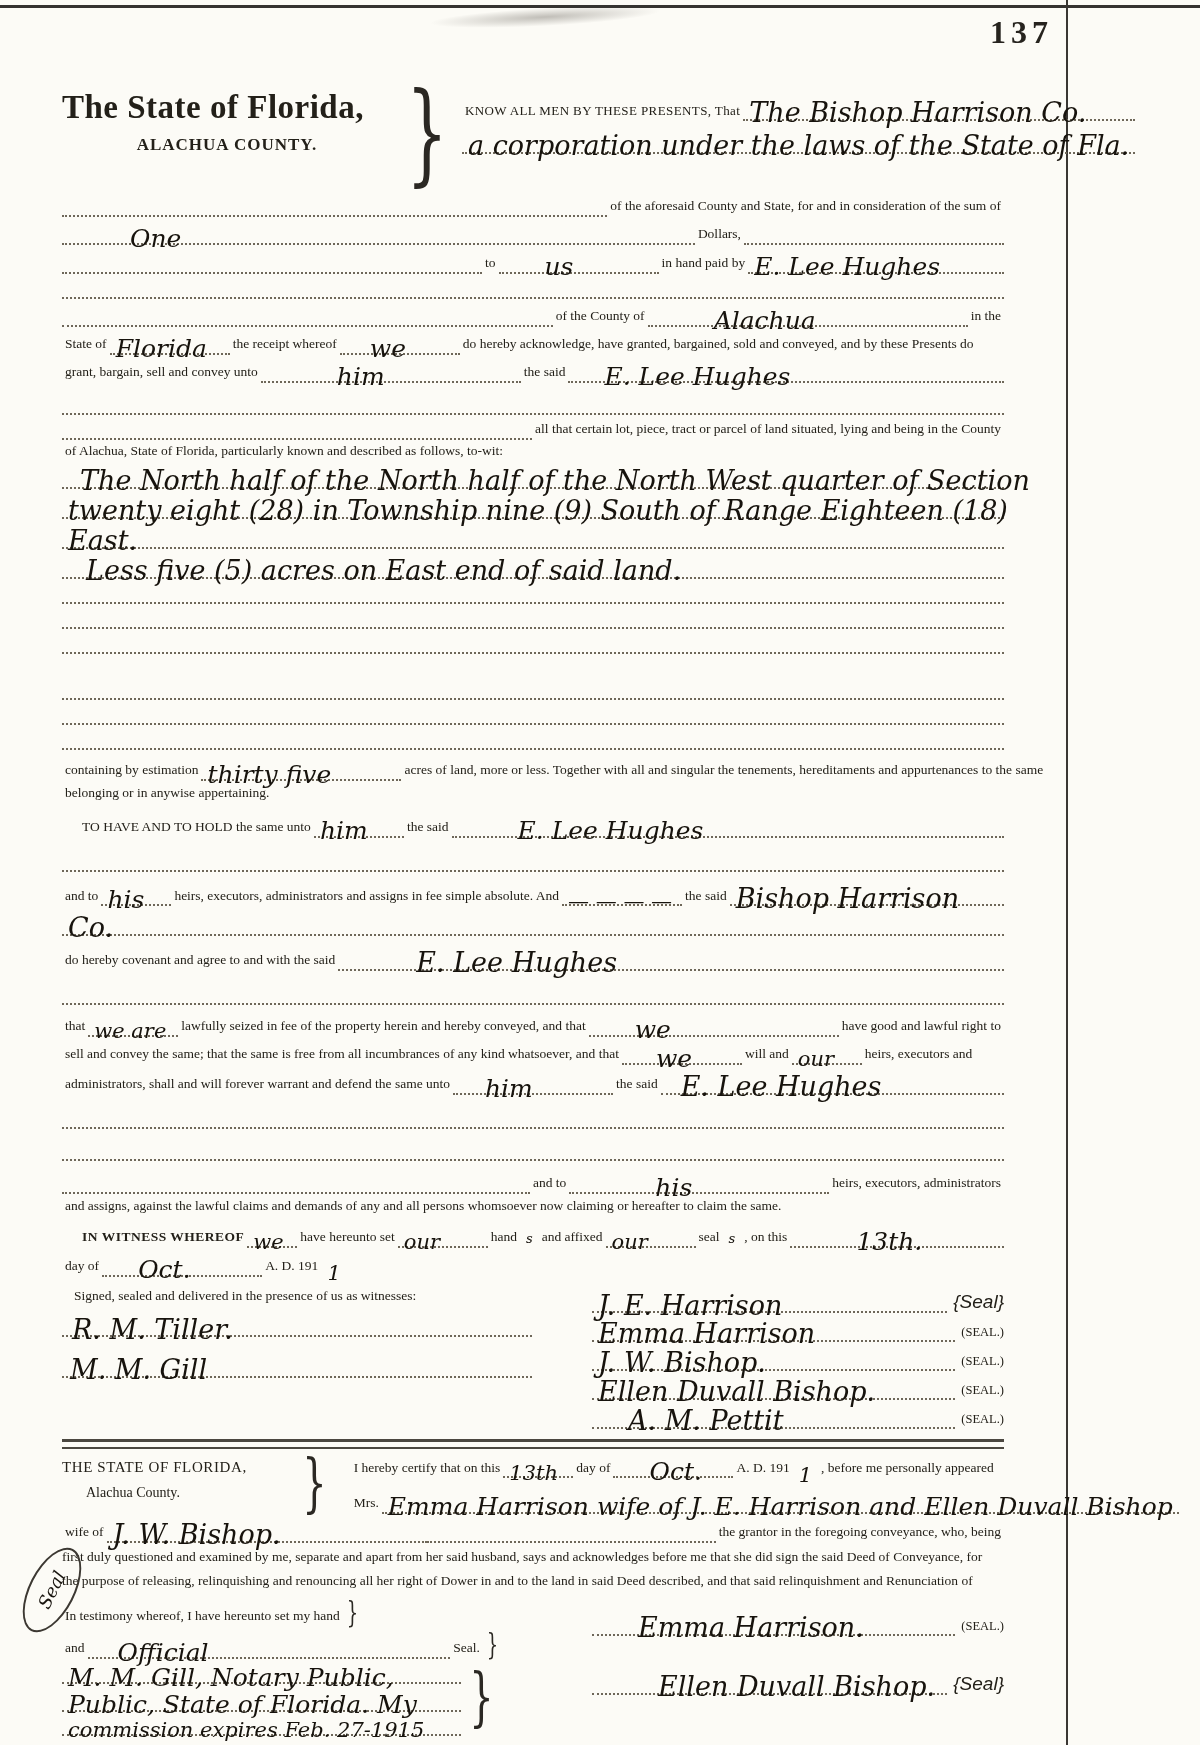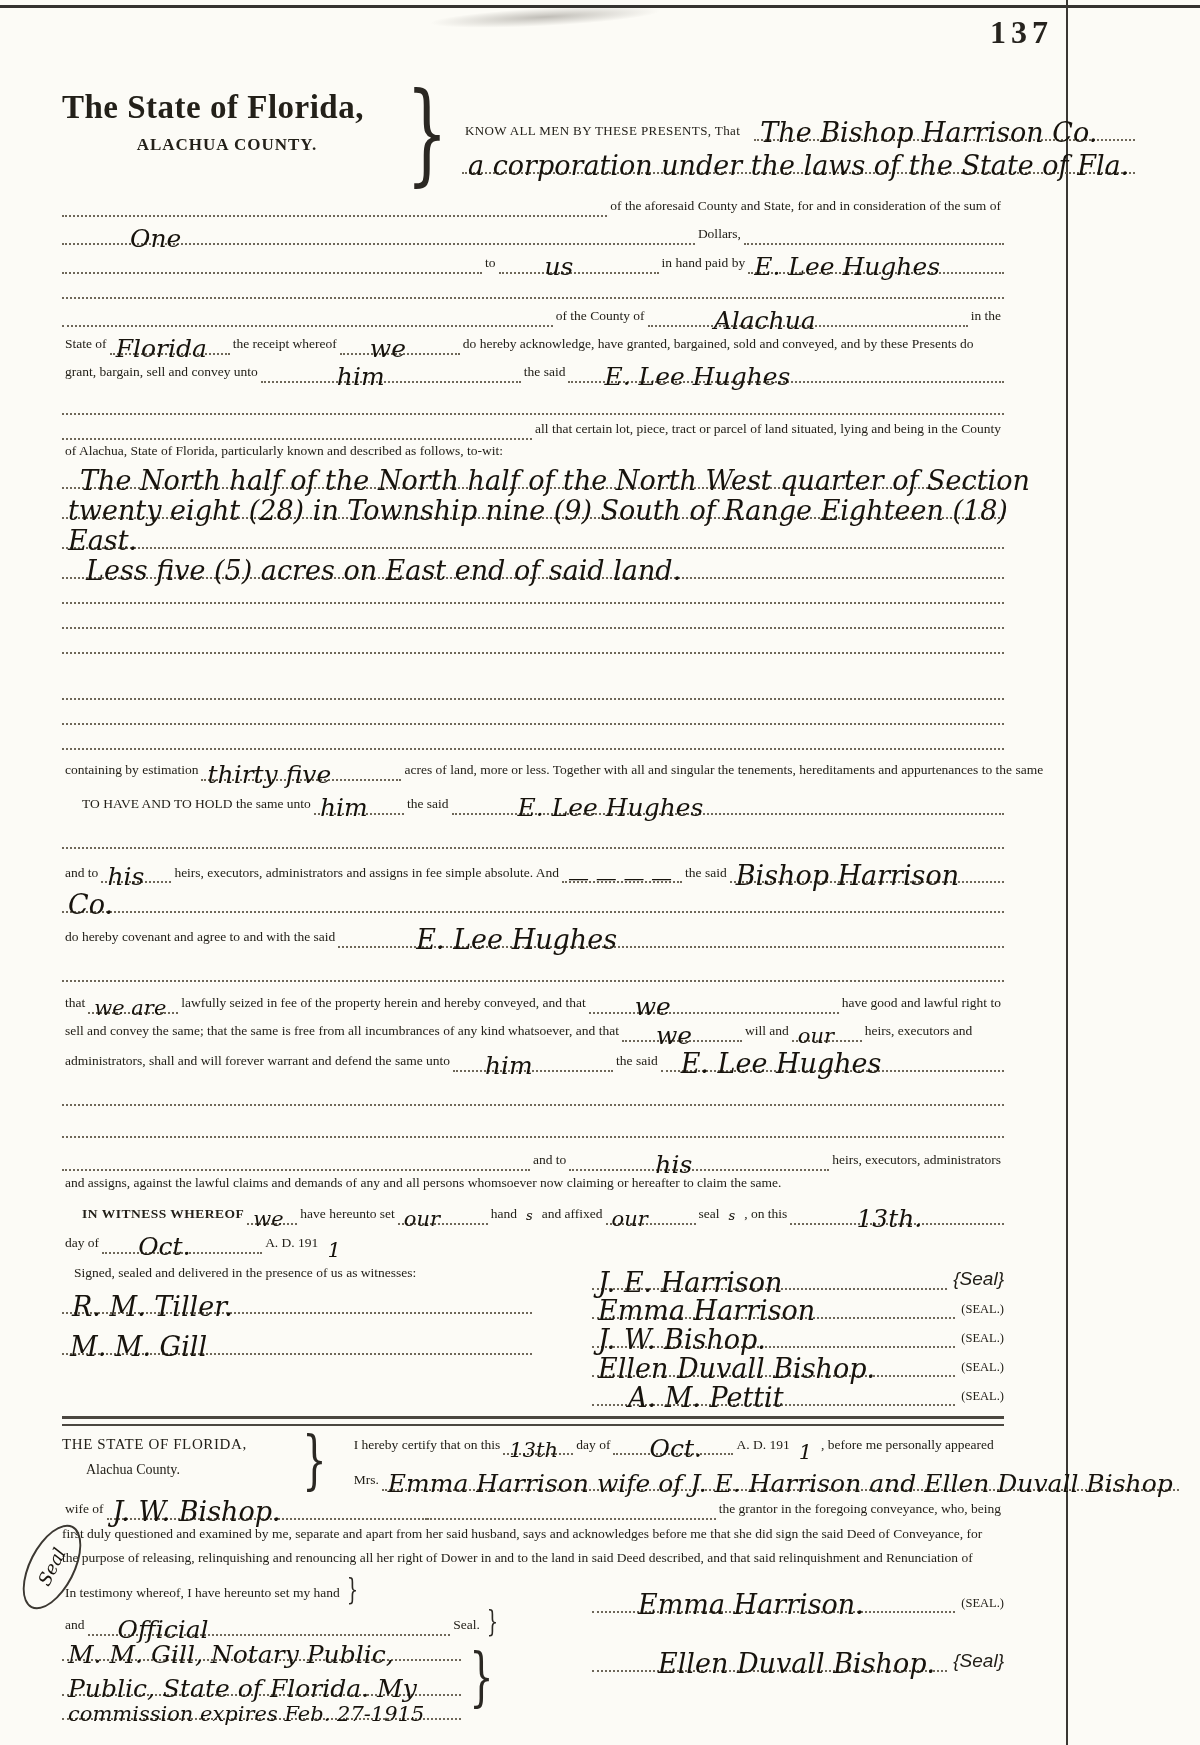--- a/index.html
+++ b/index.html
@@ -67,21 +67,21 @@
 
   <div class="content">
 
     <div class="header-block">
       <div class="h-left">
         <div class="h-title">The State of Florida,</div>
         <div class="h-sub">ALACHUA COUNTY.</div>
       </div>
       <span class="brace brace-xl">}</span>
       <div class="h-right">
-        <div class="row" style="margin-top:32px;gap:11px;">
+        <div class="row" style="margin-top:12px;">
           <span class="lbl caps">KNOW ALL MEN BY THESE PRESENTS, That</span>
           <span class="fill">
               <span class="hw hw-xl">The Bishop Harrison Co.</span>
             </span>
         </div>
         <div class="row" style="margin-top:8px;">
           <span class="fill">
               <span class="hw hw-xl">a corporation under the laws of the State of Fla.</span>
             </span>
         </div>
@@ -192,20 +192,24 @@
     <div class="row">
         <span class="fill"></span>
       </div>
 
     <div class="row" style="margin-top:8px;">
       <span class="lbl">containing by estimation</span>
       <span class="fill w200">
           <span class="hw hw-lg">thirty five</span>
         </span>
       <span class="lbl">acres of land, more or less.  Together with all and singular the tenements, hereditaments and appurtenances to the same</span>
+    </div>
+    <div class="row" style="margin-top:3px;">
+      <span class="lbl">belonging or in anywise appertaining.</span>
+      <span class="fill nofill"></span>
     </div>
     <div class="row" style="margin-top:10px;">
       <span class="lbl" style="padding-left:20px;">TO HAVE AND TO HOLD the same unto</span>
       <span class="fill w90">
           <span class="hw hw-lg">him</span>
         </span>
       <span class="lbl">the said</span>
       <span class="fill">
           <span class="hw hw-lg" style="margin-left:60px;">E. Lee Hughes</span>
         </span>
@@ -435,21 +439,21 @@
             <span class="lbl">Seal.</span>
             <span class="brace brace-sm">}</span>
           </div>
           <div class="notary-wrap">
             <div class="notary-lines">
               <div class="row" style="margin-top:2px;justify-content:center;">
                   <span class="fill">
                     <span class="hw hw-lg">M. M. Gill, Notary Public,</span>
                   </span>
                 </div>
-              <div class="row" style="margin-top:11px;justify-content:center;">
+              <div class="row" style="margin-top:4px;justify-content:center;">
                   <span class="fill">
                     <span class="hw hw-lg">Public, State of Florida. My</span>
                   </span>
                 </div>
               <div class="row" style="margin-top:4px;">
                   <span class="fill">
                     <span class="hw">commission expires Feb. 27-1915</span>
                   </span>
                 </div>
             </div>

